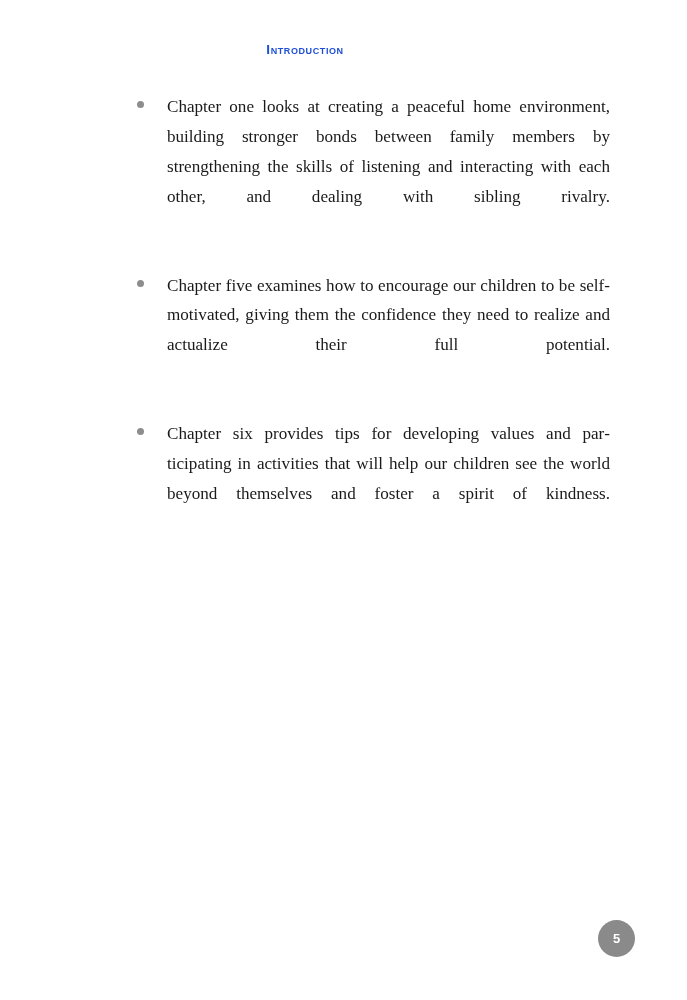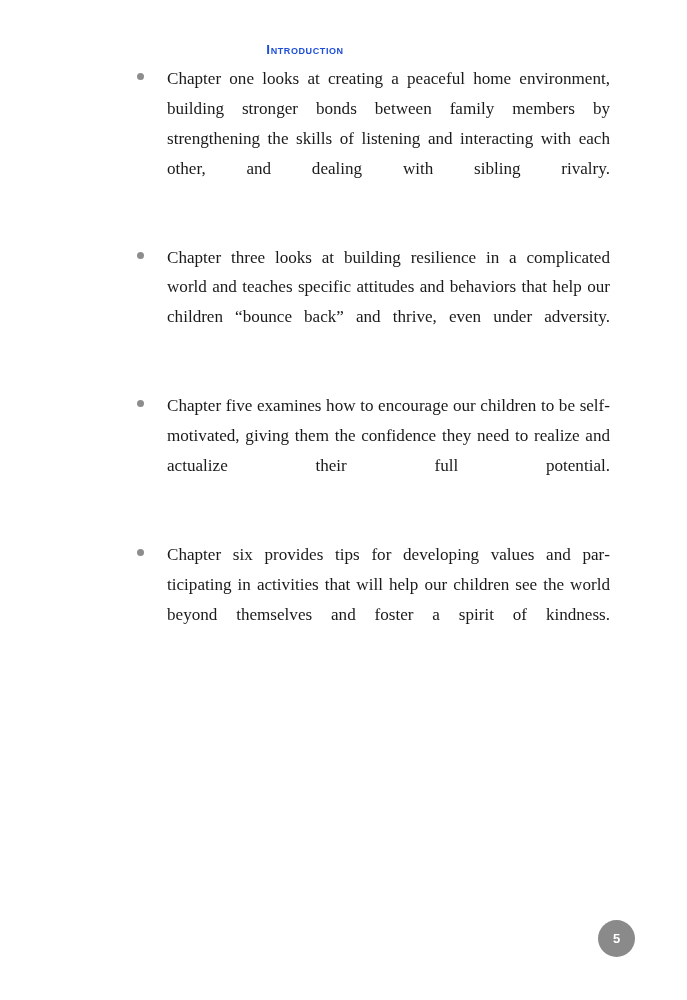--- a/index.html
+++ b/index.html
@@ -69,20 +69,21 @@
   .bullet-text {
     display: block;
     font-size: 17.1px;
     line-height: 29.9px;
     color: #1a1a1a;
     text-align: justify;
     text-justify: inter-word;
     hyphens: manual;
     -webkit-hyphens: manual;
     word-spacing: 0.1px;
+    margin-top: 28px;
   }
   
   .bullet-text::after {
     content: "";
     display: inline-block;
     width: 100%;
   }
 
   
   .folio {
@@ -113,24 +114,20 @@
   <div class="running-header">Introduction</div>
 
   <div class="content">
 
     <div class="bullet-item">
       <span class="bullet-marker"></span>
       <span class="bullet-text">Chapter one looks at creating a peaceful home environ­ment, building stronger bonds between family members by strengthening the skills of listening and interacting with each other, and dealing with sibling rivalry.</span>
     </div>
 
 
-    <div class="bullet-item">
-      <span class="bullet-marker"></span>
-      <span class="bullet-text">Chapter three looks at building resilience in a compli­cated world and teaches specific attitudes and behaviors that help our children “bounce back” and thrive, even under adversity.</span>
-    </div>
 
 
     <div class="bullet-item">
       <span class="bullet-marker"></span>
       <span class="bullet-text">Chapter five examines how to encourage our children to be self-motivated, giving them the confidence they need to realize and actualize their full potential.</span>
     </div>
 
     <div class="bullet-item">
       <span class="bullet-marker"></span>
       <span class="bullet-text">Chapter six provides tips for developing values and par­ticipating in activities that will help our children see the world beyond themselves and foster a spirit of kindness.</span>

